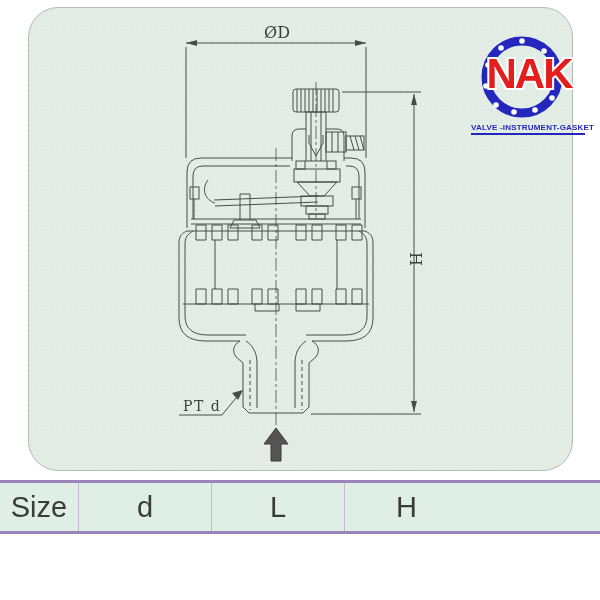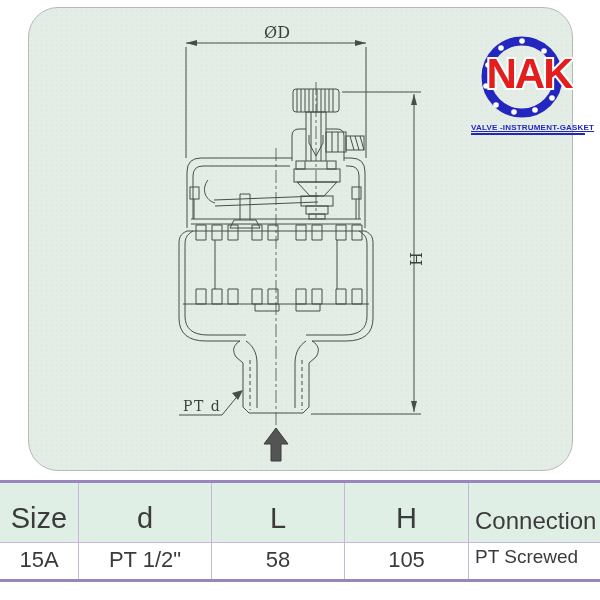--- a/index.html
+++ b/index.html
@@ -15,30 +15,30 @@
     background-size:5px 5px;
     border:1.5px solid #b3bcb4;border-radius:30px;box-sizing:border-box;
   }
   svg.drawing{position:absolute;left:0;top:0;}
   svg.drawing text{font-family:"DejaVu Serif", serif;fill:#39423b;}
   
   .logo{position:absolute;left:465px;top:28px;width:126px;height:112px;}
   .logo .tagline{
     position:absolute;left:6px;right:6px;top:95px;text-align:center;
     font-size:8px;font-weight:bold;color:#2427be;letter-spacing:0.2px;
-    border-bottom:2px solid #2427be;padding-bottom:1px;white-space:nowrap;text-decoration:underline;
+    border-bottom:2px solid #2427be;padding-bottom:1px;white-space:nowrap;
   }
   
   .spec-table{
     position:absolute;left:0;top:480px;width:600px;
     border-top:3px solid #9b84bc;border-bottom:3px solid #9b84bc;
     color:#3b3b3b;
   }
   .trow{display:grid;grid-template-columns:78px 133px 133px 124px 132px;}
-  .trow.header{height:59px;background:#e0efe5;}
+  .trow.header{height:48px;background:#e0efe5;}
   .trow.data{height:36px;background:#ffffff;border-top:1.5px solid #c7b7da;}
   .cell{
     display:flex;align-items:flex-end;justify-content:center;
     box-sizing:border-box;padding-bottom:7px;
   }
   .trow .cell + .cell{border-left:1.5px solid #c7b7da;}
   .trow.header .cell{font-size:29px;}
   .trow.header .cell.connection{justify-content:flex-start;padding-left:6px;font-size:24px;}
   .trow.data .cell{font-size:22px;align-items:center;padding-bottom:2px;}
   .trow.data .cell.connection{justify-content:flex-start;padding-left:6px;font-size:19px;align-items:flex-start;padding-top:3px;}
@@ -165,22 +165,14 @@
   </svg>
   <div class="tagline">VALVE -INSTRUMENT-GASKET</div>
 </div>
 
 <div class="spec-table">
   <div class="trow header">
     <div class="cell">Size</div>
     <div class="cell">d</div>
     <div class="cell">L</div>
     <div class="cell">H</div>
-    <div class="cell connection">Connection</div>
-  </div>
-  <div class="trow data">
-    <div class="cell">15A</div>
-    <div class="cell">PT 1/2"</div>
-    <div class="cell">58</div>
-    <div class="cell">105</div>
-    <div class="cell connection">PT Screwed</div>
   </div>
 </div>
 
 </body></html>

